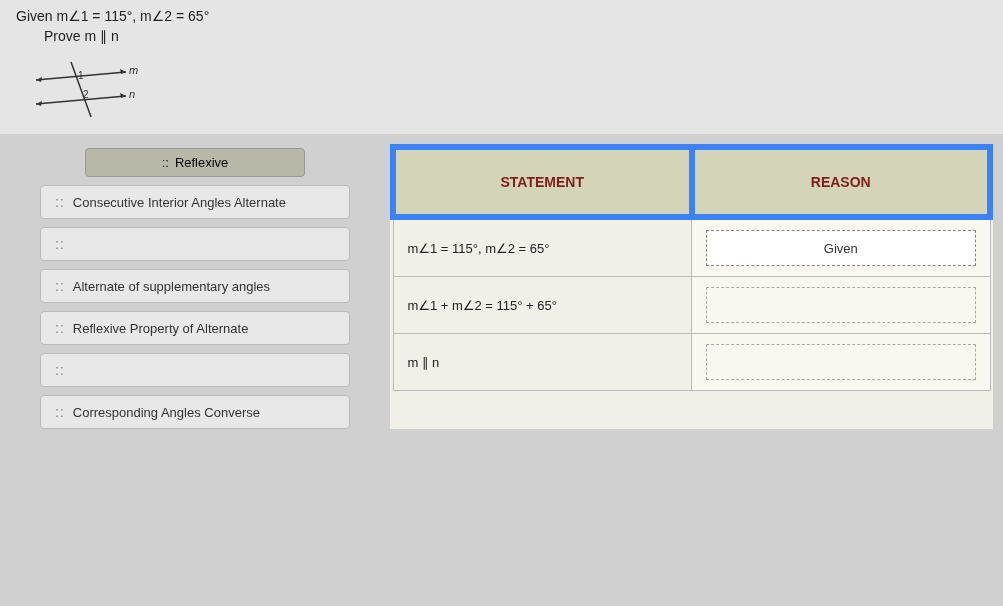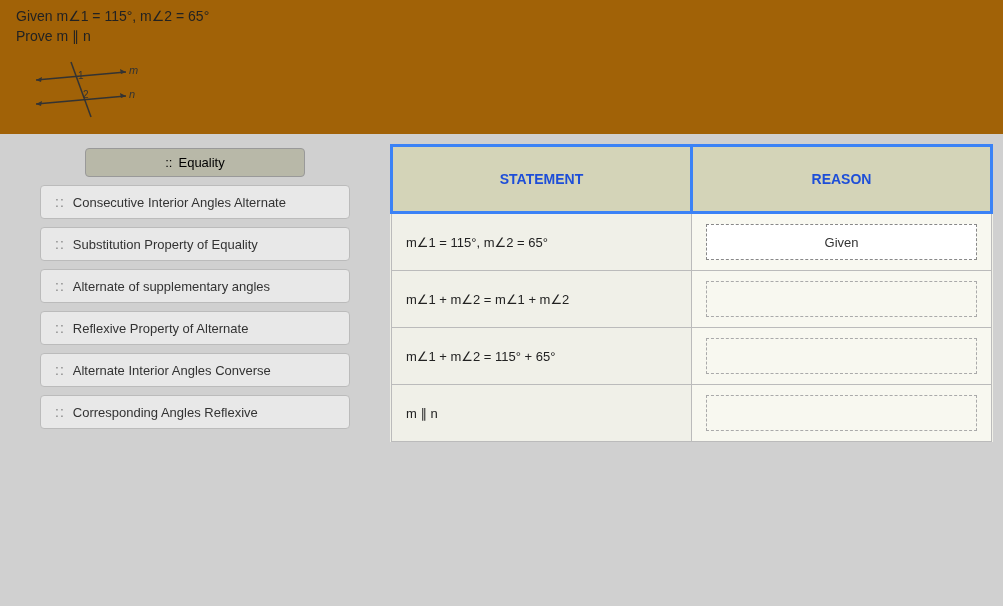--- a/index.html
+++ b/index.html
@@ -5,34 +5,35 @@
     * { box-sizing: border-box; margin: 0; padding: 0; }
     body {
       font-family: Arial, sans-serif;
       background: #d0d0d0;
       width: 1003px;
       min-height: 606px;
       overflow: hidden;
     }
 
     .top-section {
-      background: #a16207;
+      background: #e5e5e5;
       padding: 8px 16px 12px 16px;
     }
 
     .given-text {
       font-size: 14px;
       color: #222;
       margin-bottom: 4px;
     }
 
     .prove-text {
       font-size: 14px;
       color: #222;
       margin-bottom: 8px;
+      margin-left: 28px;
     }
 
     .diagram {
       width: 120px;
       height: 70px;
       position: relative;
       margin-left: 10px;
     }
 
     .main-content {
@@ -94,26 +95,26 @@
       background: #f0f0e8;
     }
 
     .proof-table {
       width: 100%;
       border-collapse: collapse;
     }
 
     .proof-table thead tr th {
       background: #d4d4b8;
-      border: 3px solid #3b82f6;
+      border: 6px solid #3b82f6;
       padding: 24px 12px;
       font-size: 14px;
       font-weight: bold;
       text-align: center;
-      color: #1d4ed8;
+      color: #7f1d1d;
     }
 
     .proof-table tbody tr td {
       border: 1px solid #bbb;
       padding: 10px 14px;
       vertical-align: middle;
       font-size: 13px;
       background: #f0f0e8;
     }
 
@@ -179,76 +180,68 @@
       <text x="103" y="46" font-size="11" fill="#333" font-style="italic">n</text>
     </svg>
   </div>
 </div>
 
 <div class="main-content">
 
   <div class="left-panel">
     <button class="simplify-btn">
       <span>::</span>
-      <span>Equality</span>
+      <span>Reflexive</span>
     </button>
 
     <div class="drag-item">
       <span class="drag-handle">::</span>
       <span>Consecutive Interior Angles Alternate</span>
     </div>
 
     <div class="drag-item">
       <span class="drag-handle">::</span>
-      <span>Substitution Property of Equality</span>
     </div>
 
     <div class="drag-item">
       <span class="drag-handle">::</span>
       <span>Alternate of supplementary angles</span>
     </div>
 
     <div class="drag-item">
       <span class="drag-handle">::</span>
       <span>Reflexive Property of Alternate</span>
     </div>
 
     <div class="drag-item">
       <span class="drag-handle">::</span>
-      <span>Alternate Interior Angles Converse</span>
-    </div>
-
-    <div class="drag-item">
-      <span class="drag-handle">::</span>
-      <span>Corresponding Angles Reflexive</span>
+    </div>
+
+    <div class="drag-item">
+      <span class="drag-handle">::</span>
+      <span>Corresponding Angles Converse</span>
     </div>
   </div>
 
   <div class="right-panel">
     <table class="proof-table">
       <thead>
         <tr>
           <th>STATEMENT</th>
           <th>REASON</th>
         </tr>
       </thead>
       <tbody id="proof-tbody">
       <tr>
             <td class="statement-cell">m∠1 = 115°, m∠2 = 65°</td>
             <td class="reason-cell">
               <div class="reason-box filled">Given</div>
             </td>
           </tr>
           <tr>
-            <td class="statement-cell">m∠1 + m∠2 = m∠1 + m∠2</td>
-            <td class="reason-cell">
-              <div class="reason-box"></div>
-            </td>
-          </tr>
-          <tr>
             <td class="statement-cell">m∠1 + m∠2 = 115° + 65°</td>
             <td class="reason-cell">
               <div class="reason-box"></div>
             </td>
           </tr>
           <tr>
             <td class="statement-cell">m ∥ n</td>
             <td class="reason-cell">
               <div class="reason-box"></div>
             </td>

